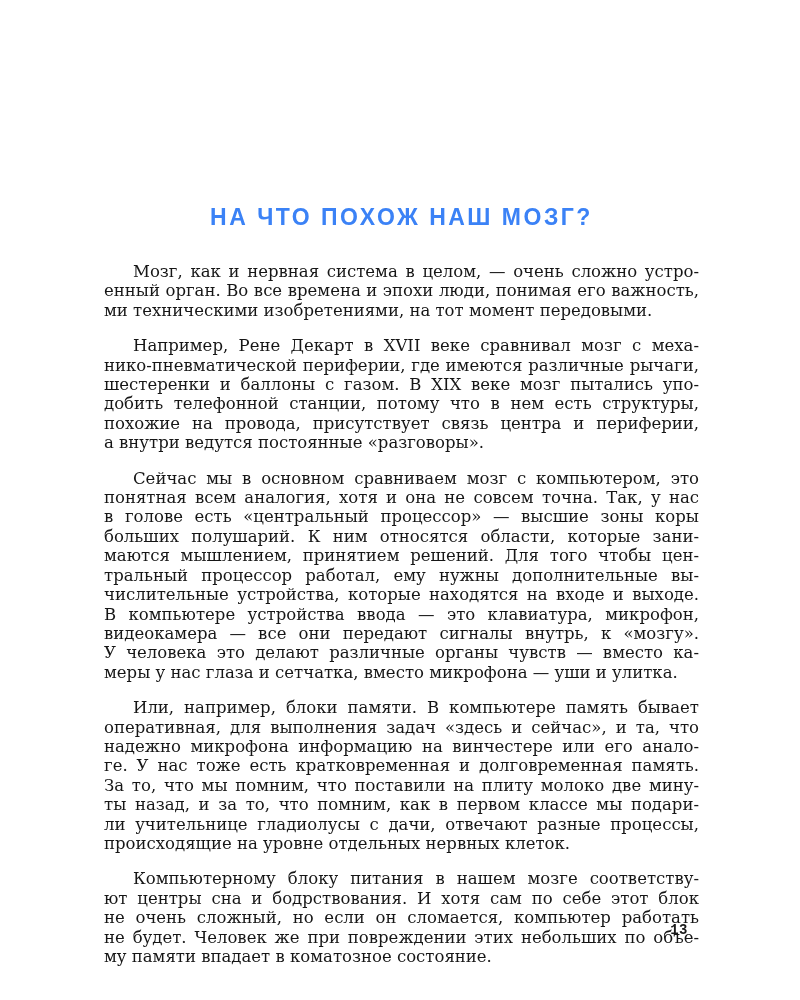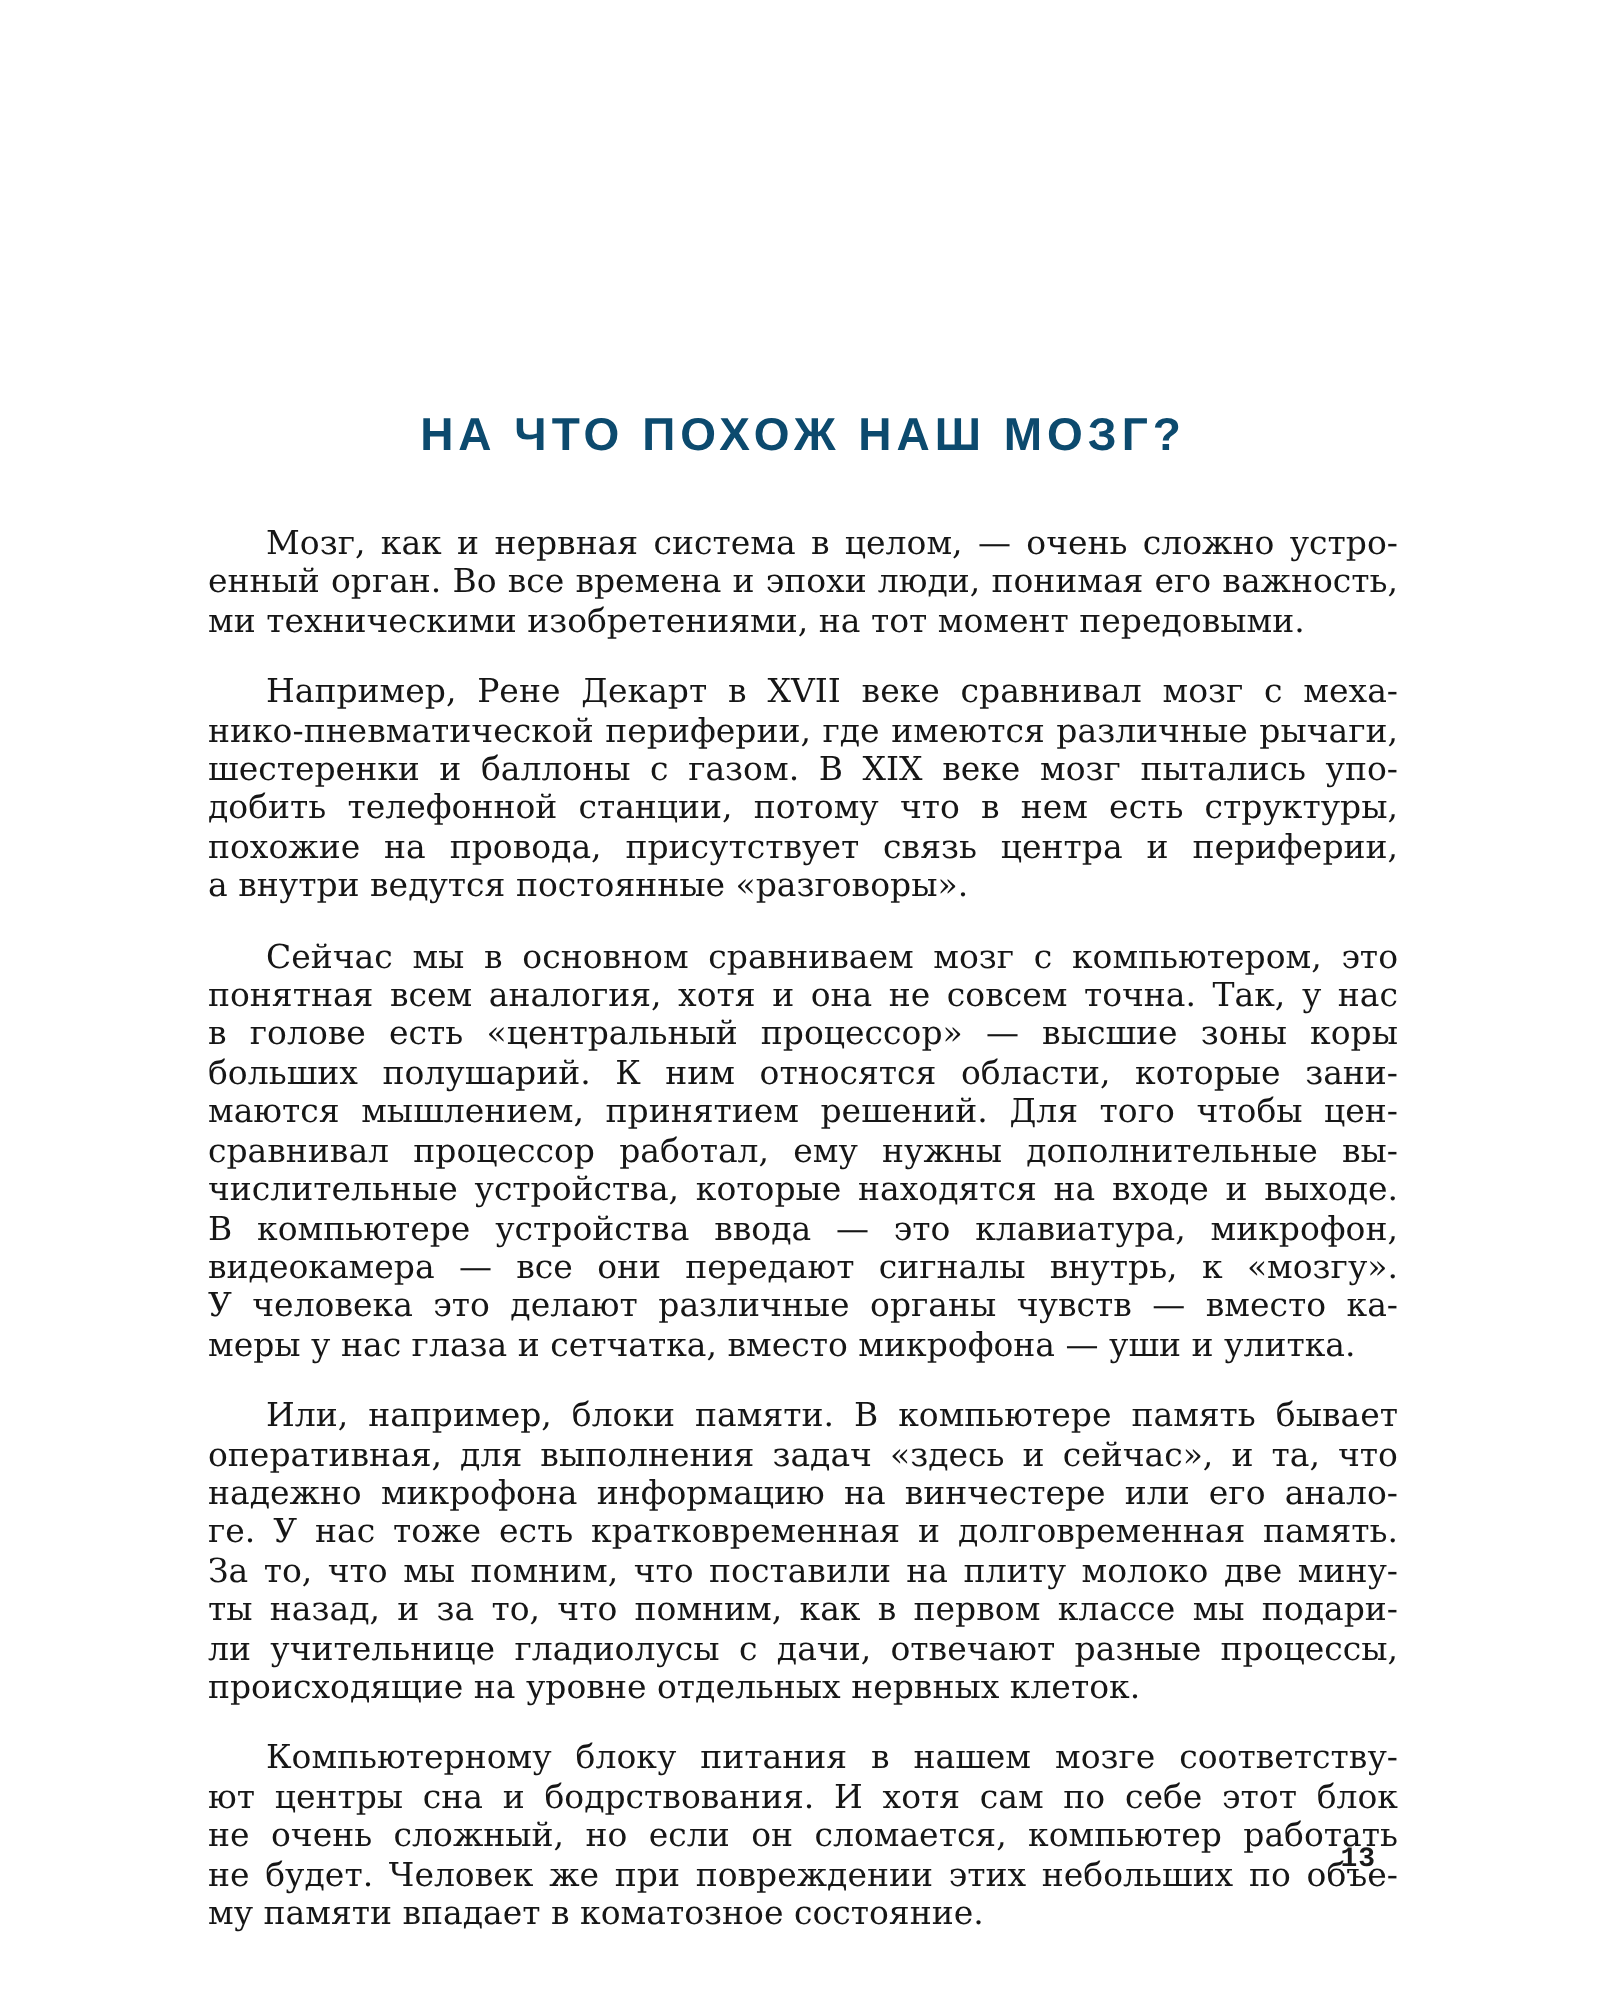--- a/index.html
+++ b/index.html
@@ -20,21 +20,21 @@
     top: 202px;
     left: 88px;
     width: 627px;
     margin: 0;
     text-align: center;
     font-family: "Liberation Sans", sans-serif;
     font-weight: 700;
     font-size: 23px;
     line-height: 30px;
     letter-spacing: 2.5px;
-    color: #0c4a6e;
+    color: #3b82f6;
     white-space: nowrap;
   }
   .body-text {
     position: absolute;
     top: 246px;
     left: 88px;
     width: 627px;
     color: #161616;
     font-size: 16.5px;
     line-height: 19.4px;
@@ -76,21 +76,21 @@
         <div class="line">добить телефонной станции, потому что в нем есть структуры,</div>
         <div class="line">похожие на провода, присутствует связь центра и периферии,</div>
         <div class="line last">а внутри ведутся постоянные «разговоры».</div>
       </div>
       <div class="para">
         <div class="line first">Сейчас мы в основном сравниваем мозг с компьютером, это</div>
         <div class="line">понятная всем аналогия, хотя и она не совсем точна. Так, у нас</div>
         <div class="line">в голове есть «центральный процессор» — высшие зоны коры</div>
         <div class="line">больших полушарий. К ним относятся области, которые зани-</div>
         <div class="line">маются мышлением, принятием решений. Для того чтобы цен-</div>
-        <div class="line">сравнивал процессор работал, ему нужны дополнительные вы-</div>
+        <div class="line">тральный процессор работал, ему нужны дополнительные вы-</div>
         <div class="line">числительные устройства, которые находятся на входе и выходе.</div>
         <div class="line">В компьютере устройства ввода — это клавиатура, микрофон,</div>
         <div class="line">видеокамера — все они передают сигналы внутрь, к «мозгу».</div>
         <div class="line">У человека это делают различные органы чувств — вместо ка-</div>
         <div class="line last">меры у нас глаза и сетчатка, вместо микрофона — уши и улитка.</div>
       </div>
       <div class="para">
         <div class="line first">Или, например, блоки памяти. В компьютере память бывает</div>
         <div class="line">оперативная, для выполнения задач «здесь и сейчас», и та, что</div>
         <div class="line">надежно микрофона информацию на винчестере или его анало-</div>

